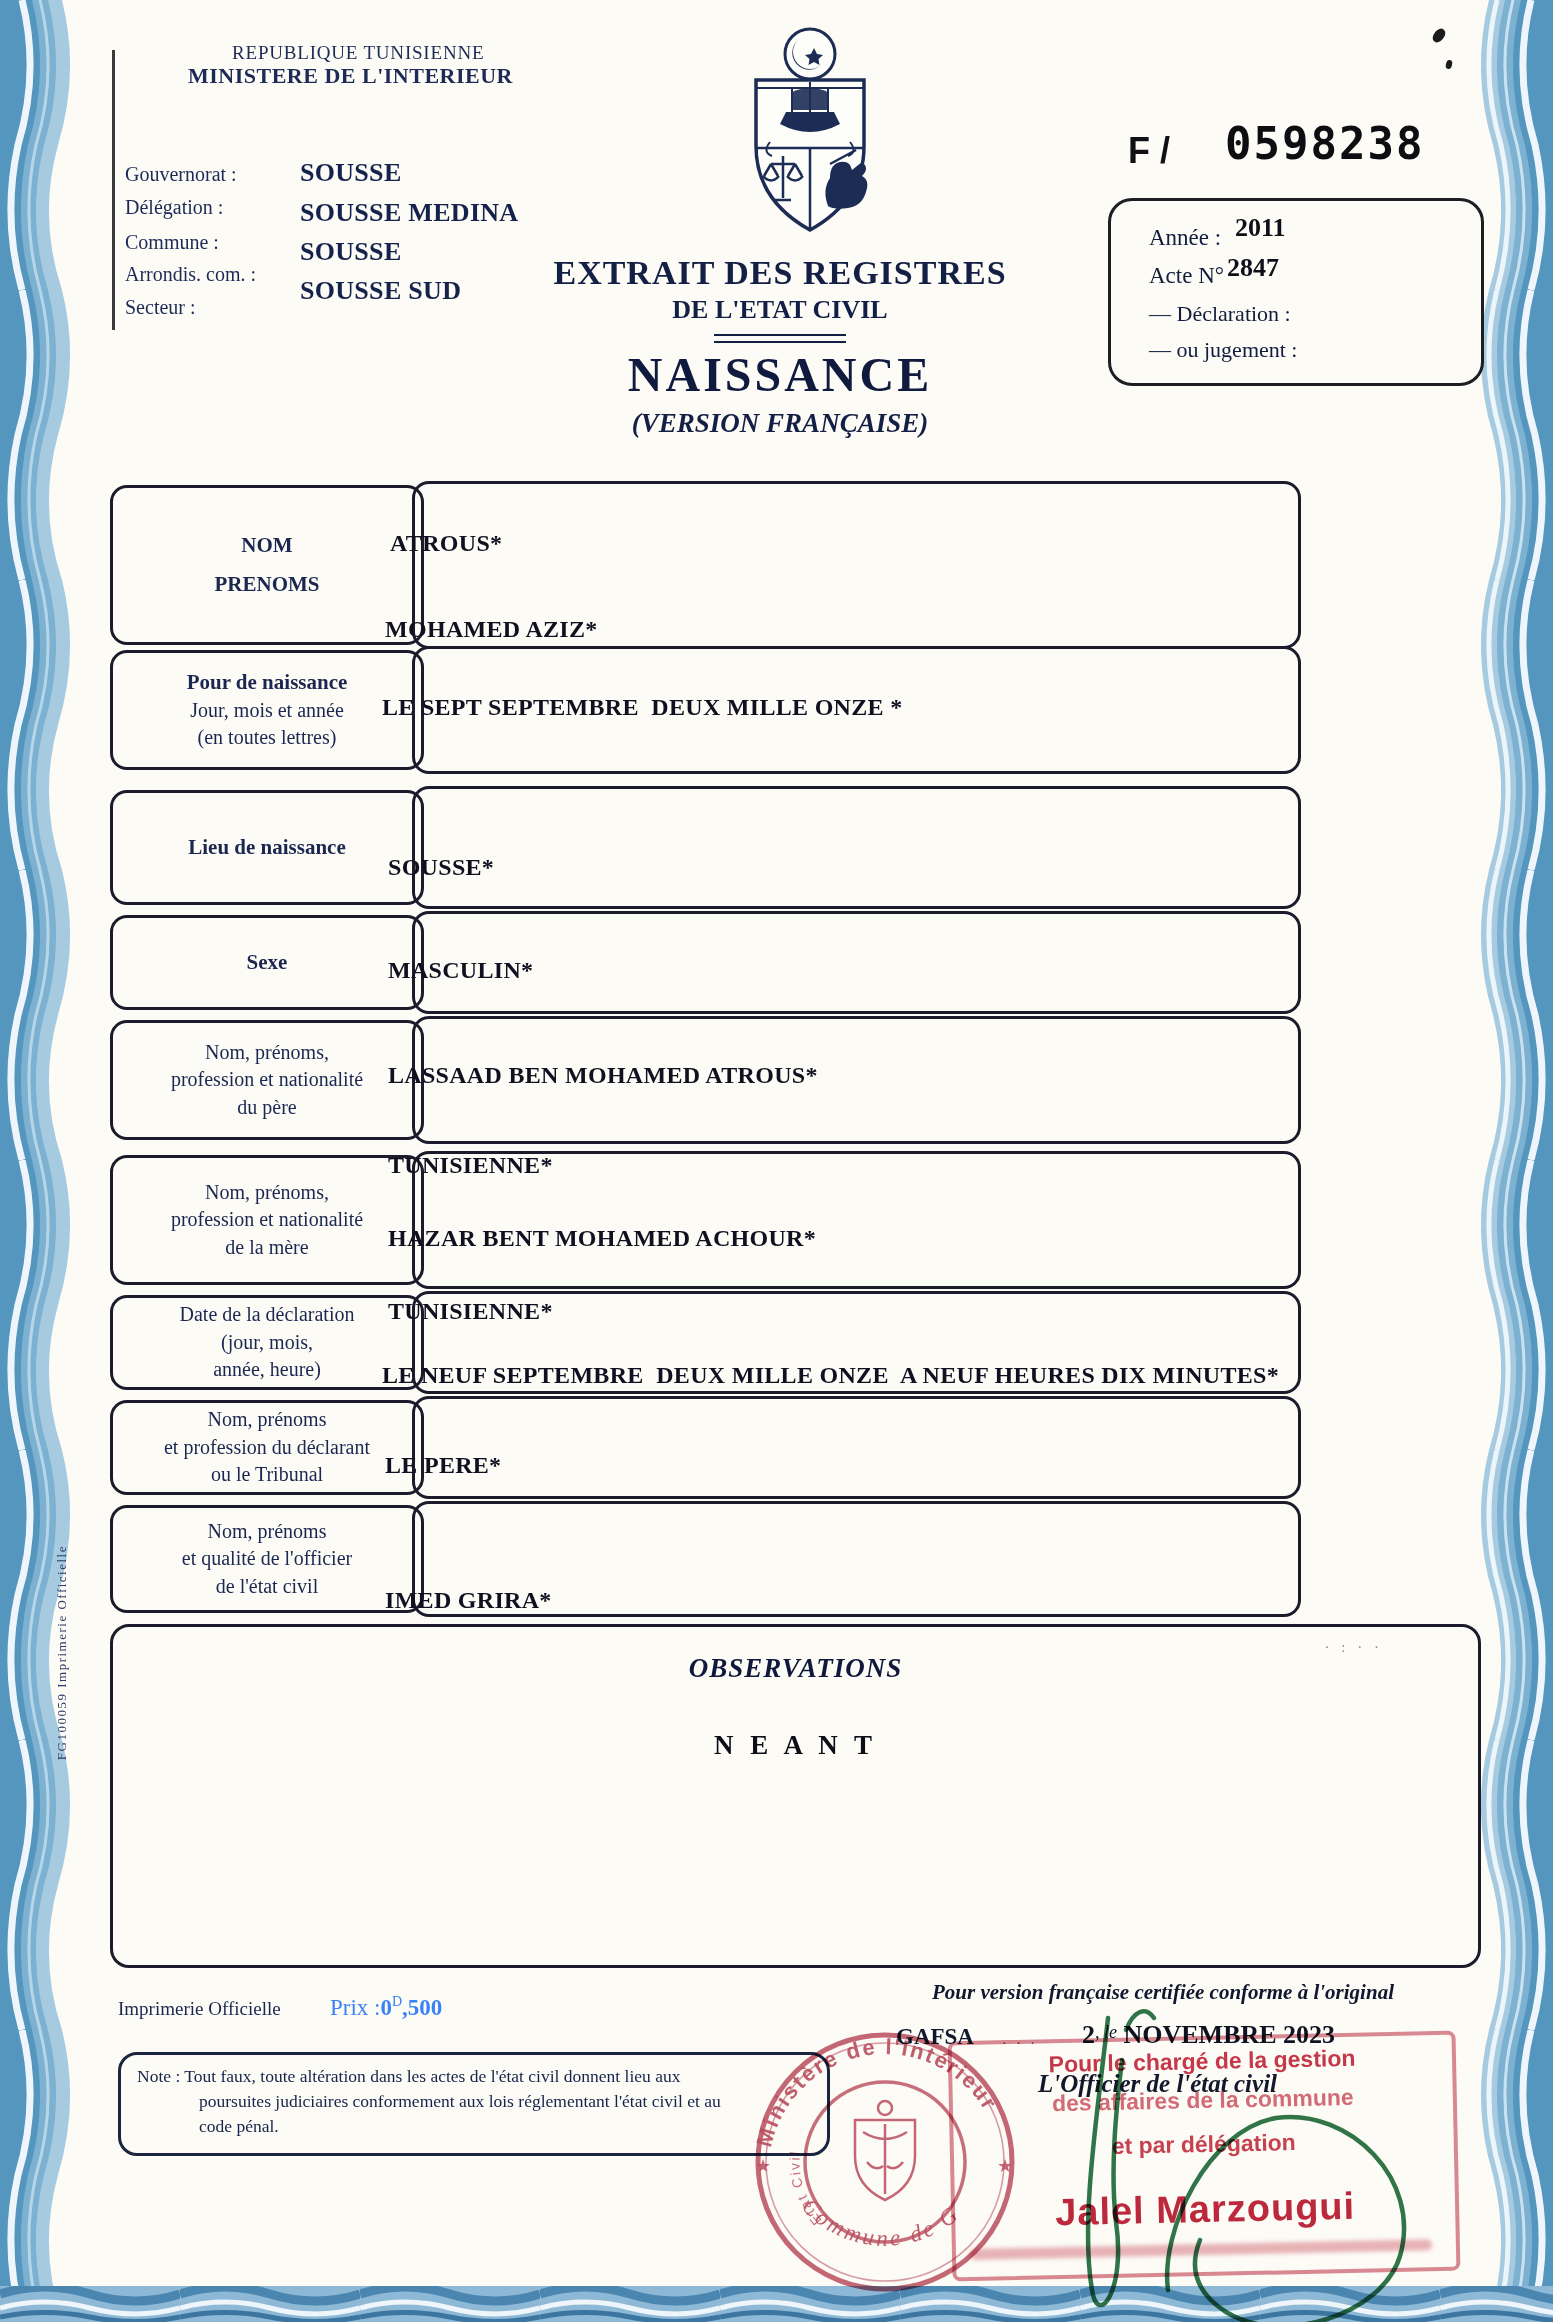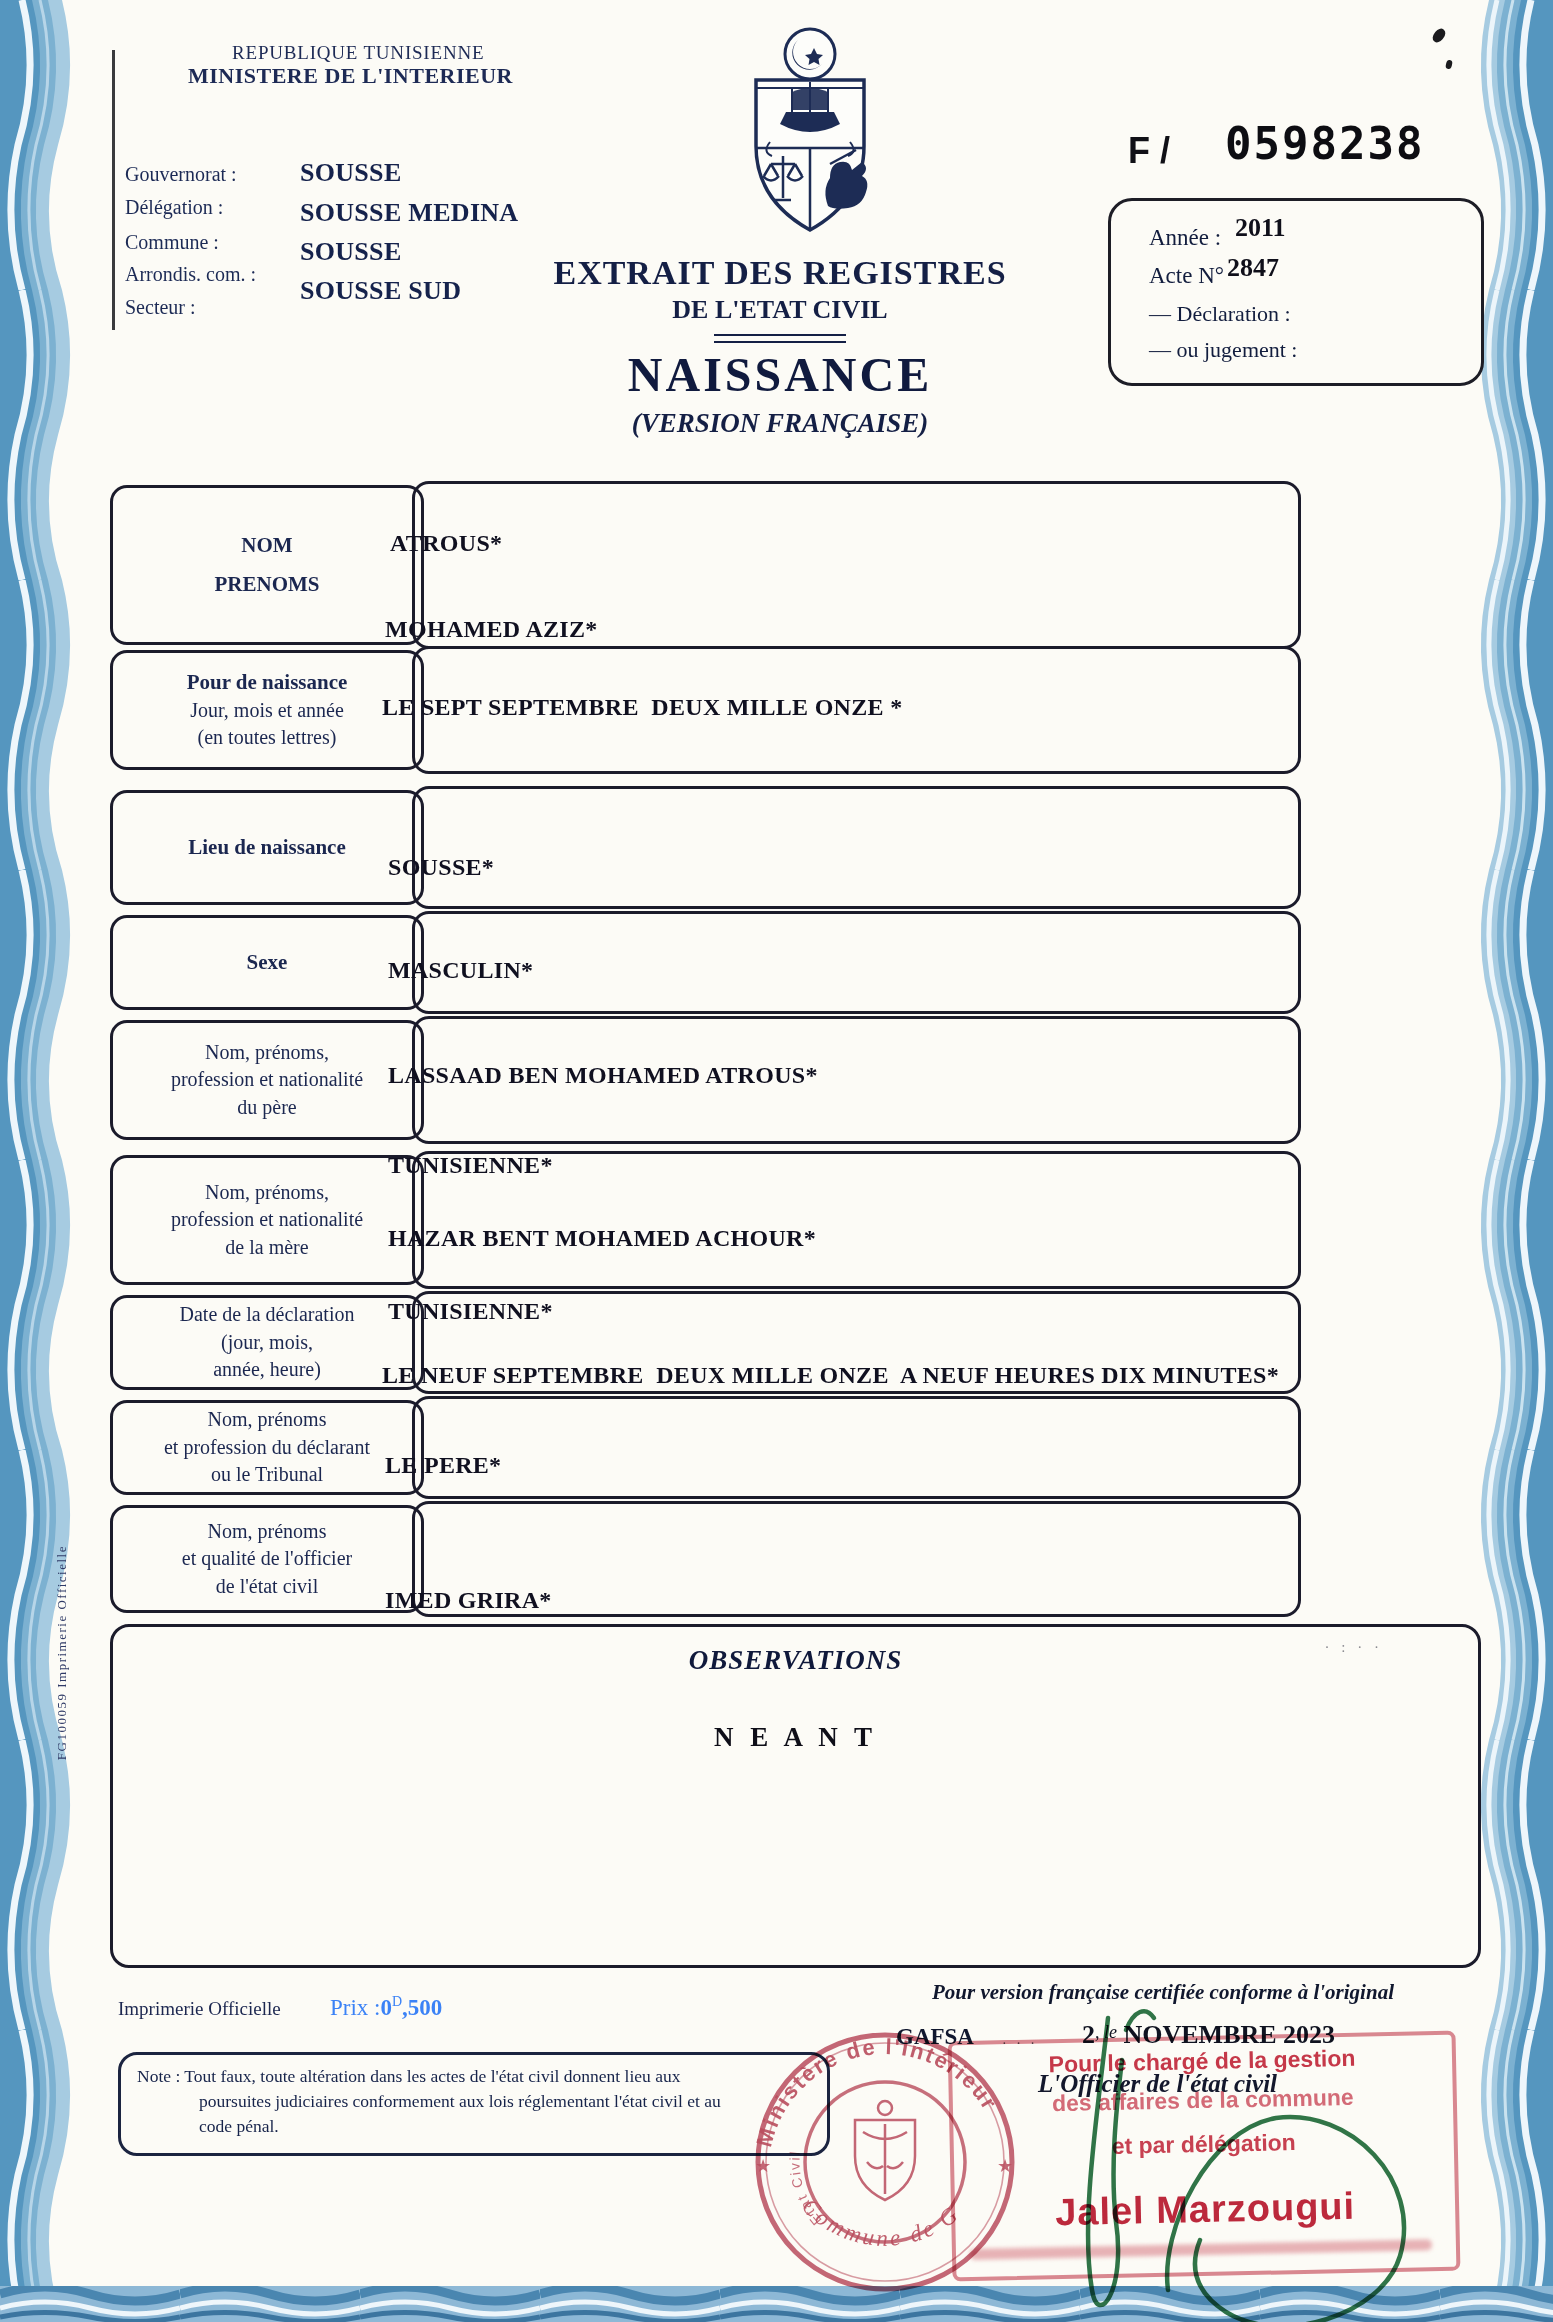--- a/index.html
+++ b/index.html
@@ -30,21 +30,21 @@
   .acte-d{font-size:22px;color:#121d3e;}
   
   .row{position:absolute;left:110px;width:1191px;}
   .lbox{position:absolute;left:0;top:0;bottom:0;width:308px;border:3px solid #1b1b2b;border-radius:17px;
         display:flex;flex-direction:column;justify-content:center;align-items:center;z-index:1;}
   .vbox{position:absolute;left:302px;top:-4px;bottom:-4px;right:0;border:3px solid #1b1b2b;border-radius:17px;z-index:1;}
   .ll{font-size:20px;line-height:1.38;color:#1b2750;white-space:nowrap;}
   .ll.b{font-weight:700;font-size:21px;}
   .val{position:absolute;font-size:24px;font-weight:700;color:#101020;letter-spacing:.3px;white-space:pre;z-index:3;}
   .obs-box{position:absolute;left:110px;top:1624px;width:1365px;height:338px;border:3px solid #1b1b2b;border-radius:19px;text-align:center;z-index:1;}
-  .obs-title{font-size:27px;font-weight:700;font-style:italic;letter-spacing:1px;margin-top:18px;color:#10193b;}
+  .obs-title{font-size:27px;font-weight:700;font-style:italic;letter-spacing:1px;margin-top:26px;color:#10193b;}
   .obs-val{font-size:27px;font-weight:700;letter-spacing:5px;margin-top:46px;color:#0e0e18;}
   .obs-marks{position:absolute;right:95px;top:12px;font-size:15px;color:#8a8a90;letter-spacing:4px;}
   
   .foot-print{font-size:19px;color:#1c2750;}
   .foot-price{font-size:23px;color:#3b82f6;text-align:right;}
   .note-box{position:absolute;left:118px;top:2052px;width:712px;height:104px;border:3px solid #1b2440;border-radius:19px;
             padding:9px 16px 0 16px;box-sizing:border-box;z-index:1;}
   .note-line{font-size:17.5px;line-height:1.42;color:#16234a;}
   .note-line.ind{padding-left:62px;}
   .cert-line{font-size:21px;font-style:italic;font-weight:600;color:#10172e;}

